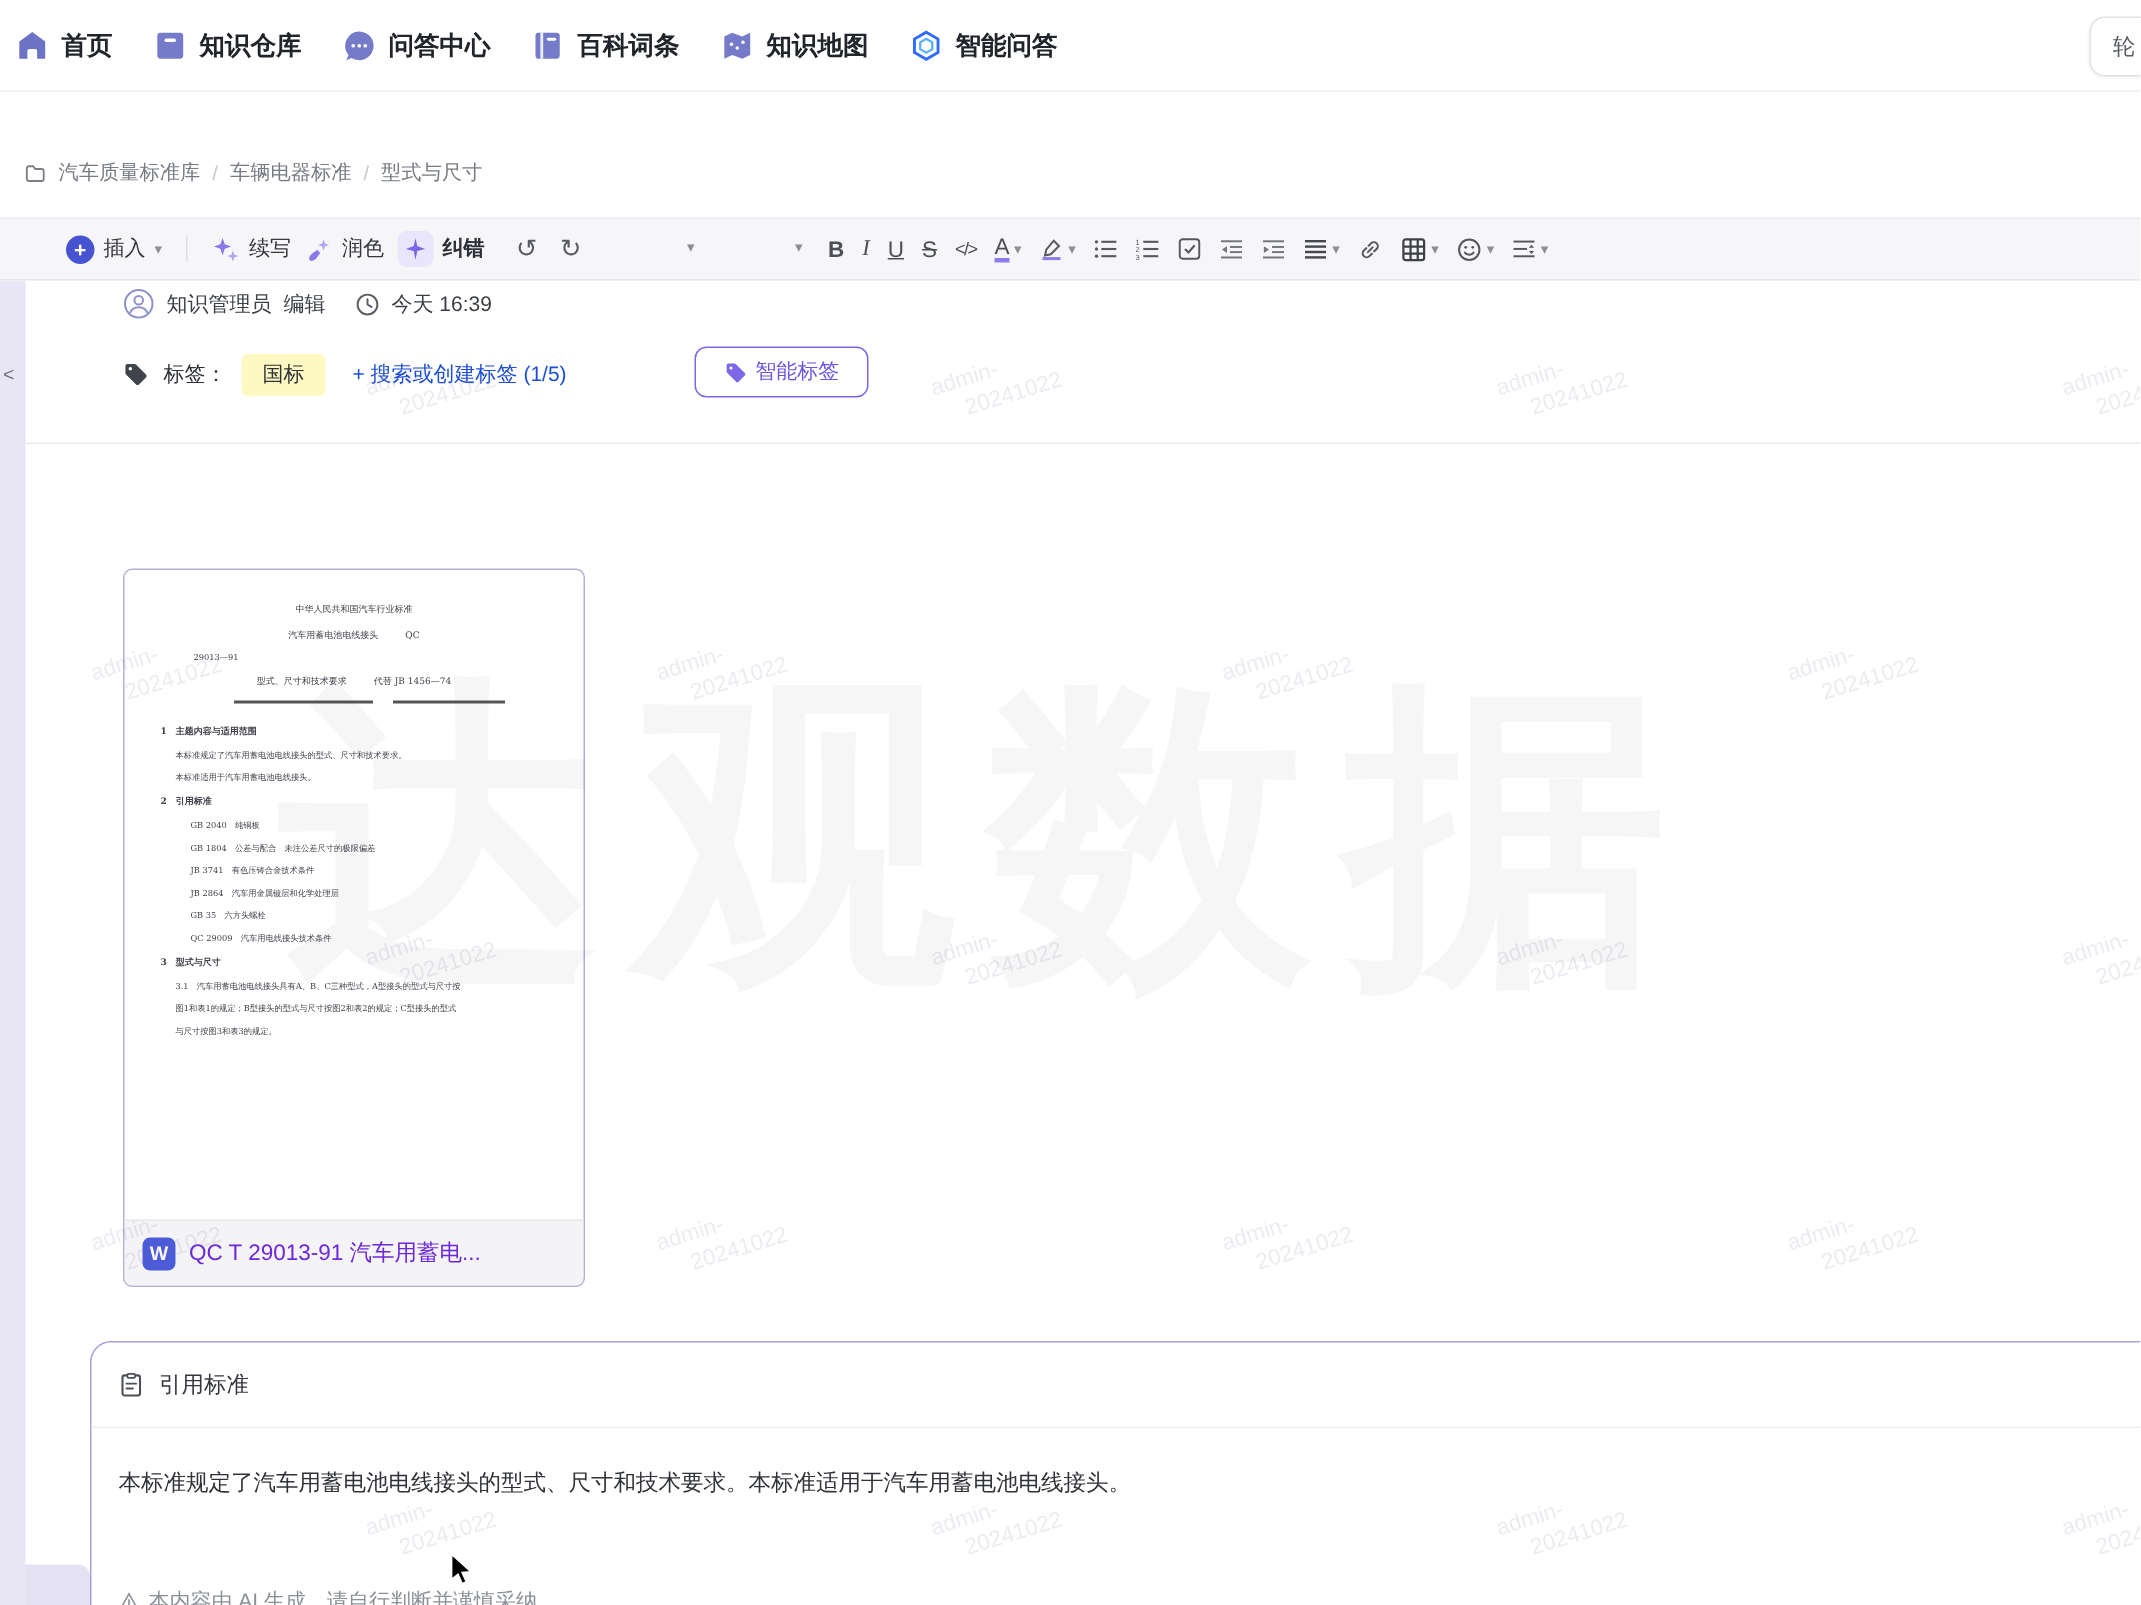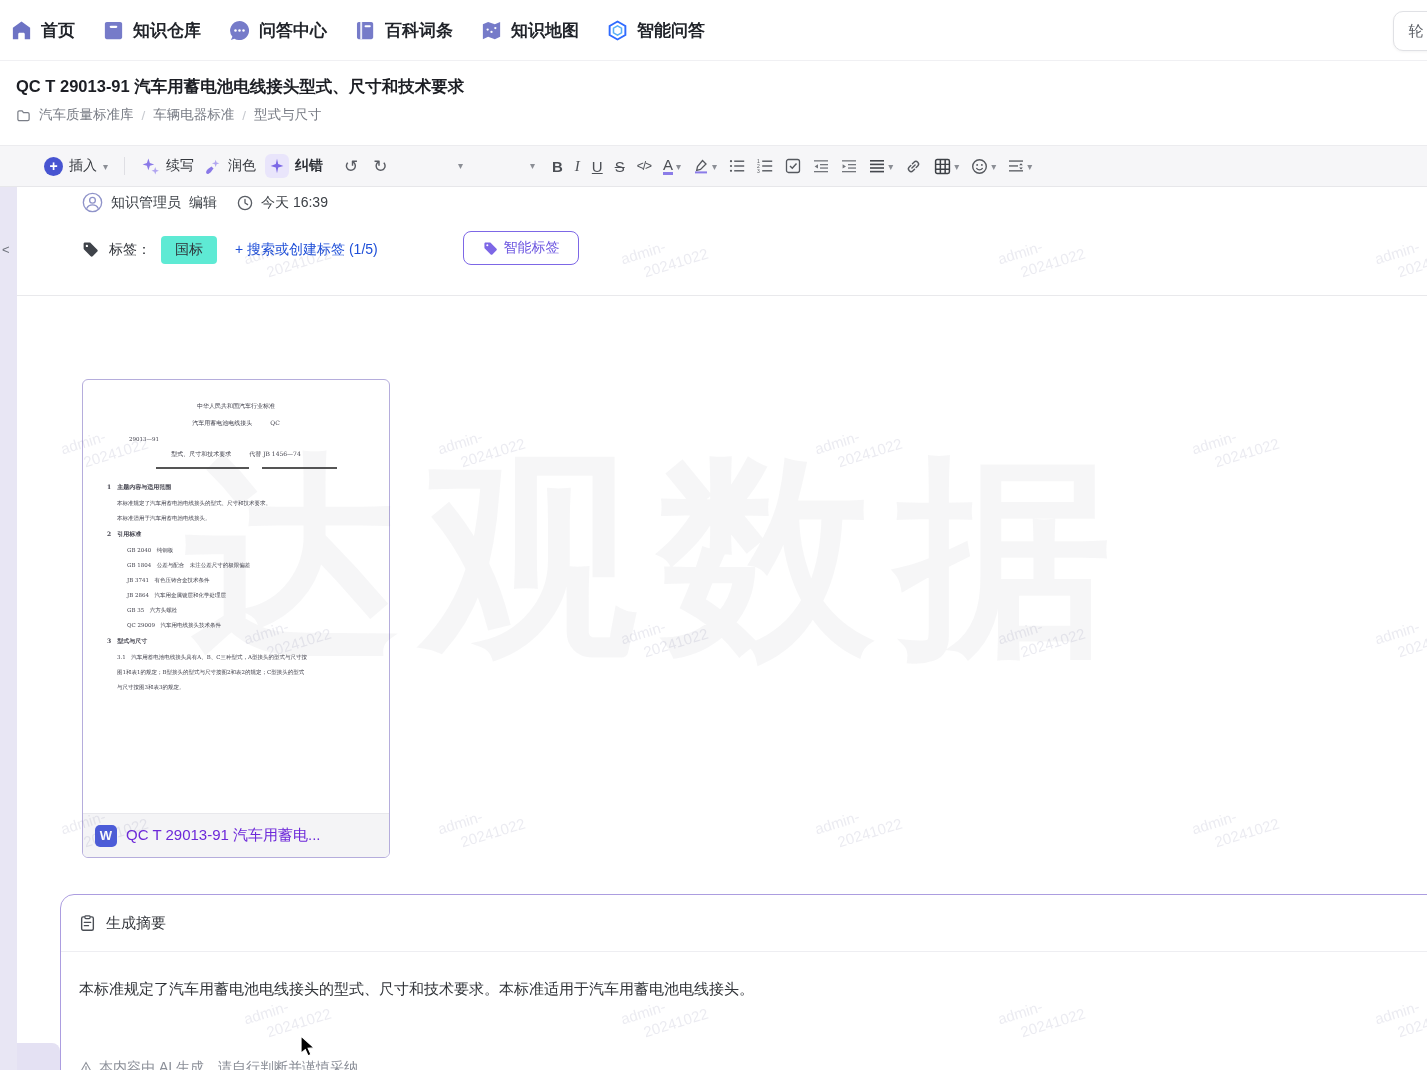--- a/index.html
+++ b/index.html
@@ -52,21 +52,21 @@
   .wm-tile { position:absolute; transform:rotate(-17deg); font-size:15px; line-height:19px;
              color:rgba(101,104,143,0.13); white-space:nowrap; }
   .wm-tile .l2 { margin-left:18px; }
   .wm-brand { position:absolute; left:185px; top:262px; font-size:215px; font-weight:700; line-height:1;
               letter-spacing:22px; color:rgba(73,76,102,0.05); white-space:nowrap; pointer-events:none; z-index:39;}
   .author-row { position:absolute; left:82px; top:5px; display:flex; align-items:center; gap:8px;
                 font-size:14px; color:#3c4046; z-index:20;}
   .author-row .clock { margin-left:12px; }
   .tag-row { position:absolute; left:82px; top:46px; height:33px; display:flex; align-items:center; gap:10px; z-index:20;}
   .tag-label { font-size:14px; color:#2e3137; }
-  .tag-chip { background:#5eead4; border-radius:4px; padding:5px 14px; font-size:14px; color:#2e3137; cursor:pointer;}
+  .tag-chip { background:#fef9c3; border-radius:4px; padding:5px 14px; font-size:14px; color:#2e3137; cursor:pointer;}
   .tag-add { font-size:14px; color:#1d4ed8; margin-left:8px; cursor:text;}
   .smart-tag-btn { position:absolute; left:463px; top:44px; width:116px; height:34px; background:#fff;
                    border:1.3px solid #7d67e6; border-radius:8px; display:flex; align-items:center;
                    justify-content:center; gap:6px; font-size:14px; color:#6c56e0; font-weight:500;
                    cursor:pointer; z-index:20;}
   .section-divider { position:absolute; left:17px; right:0; top:108px; height:1px; background:#e9e9ec; }
   
   .doc-card { position:absolute; left:82px; top:192px; width:308px; height:479px; background:#fff;
               border:1px solid #b5addc; border-radius:6px; overflow:hidden; z-index:10; cursor:pointer;}
   .scan { position:absolute; left:0; top:0; width:100%; height:435px; padding:22px 18px;
@@ -148,21 +148,20 @@
     <svg class="icn" width="23" height="23" viewBox="0 0 24 24" fill="none">
         <path d="M12 2.6 20.2 7.3v9.4L12 21.4 3.8 16.7V7.3Z" stroke="#2f6bff" stroke-width="2"></path>
         <path d="M12 7.2 16.2 9.6v4.8L12 16.8 7.8 14.4V9.6Z" stroke="#59b0f7" stroke-width="1.6"></path>
       </svg>
     <span>智能问答</span>
   </div>
   <div class="overflow-btn">轮</div>
 </div>
 
 <div class="title-sec">
-  <div class="doc-title">QC T 29013-91 汽车用蓄电池电线接头型式、尺寸和技术要求</div>
   <div class="breadcrumb">
     <svg class="icn" width="15" height="15" viewBox="0 0 16 16" fill="none">
         <path d="M2 4.5c0-.8.7-1.5 1.5-1.5h3l1.5 2h4.5c.8 0 1.5.7 1.5 1.5V12c0 .8-.7 1.5-1.5 1.5h-9A1.5 1.5 0 0 1 2 12Z" stroke="#7a7e87" stroke-width="1.3"></path>
       </svg>
     <span>汽车质量标准库</span>
     <span class="sep">/</span>
     <span>车辆电器标准</span>
     <span class="sep">/</span>
     <span>型式与尺寸</span>
   </div>
@@ -396,21 +395,21 @@
     </div>
   </div>
 
   <div class="summary-panel">
     <div class="sp-header">
       <svg class="icn" width="17" height="17" viewBox="0 0 16 16" fill="none">
           <rect x="2.5" y="1.8" width="11" height="12.6" rx="1.4" stroke="#4a4e55" stroke-width="1.3"></rect>
           <rect x="5.6" y="0.8" width="4.8" height="2.6" rx=".8" fill="#fff" stroke="#4a4e55" stroke-width="1.1"></rect>
           <path d="M5 7h6M5 10h4" stroke="#4a4e55" stroke-width="1.2" stroke-linecap="round"></path>
         </svg>
-      <span>生成摘要</span>
+      <span>引用标准</span>
     </div>
     <div class="sp-body">本标准规定了汽车用蓄电池电线接头的型式、尺寸和技术要求。本标准适用于汽车用蓄电池电线接头。</div>
     <div class="sp-foot">
       <svg class="icn" width="14" height="14" viewBox="0 0 16 16" fill="none">
           <path d="M8 1.8 15 14H1Z" stroke="#8b8f98" stroke-width="1.2"></path>
           <path d="M8 6.4v3.4M8 11.6v.2" stroke="#8b8f98" stroke-width="1.3" stroke-linecap="round"></path>
         </svg>
       <span>本内容由 AI 生成，请自行判断并谨慎采纳</span>
     </div>
   </div>

